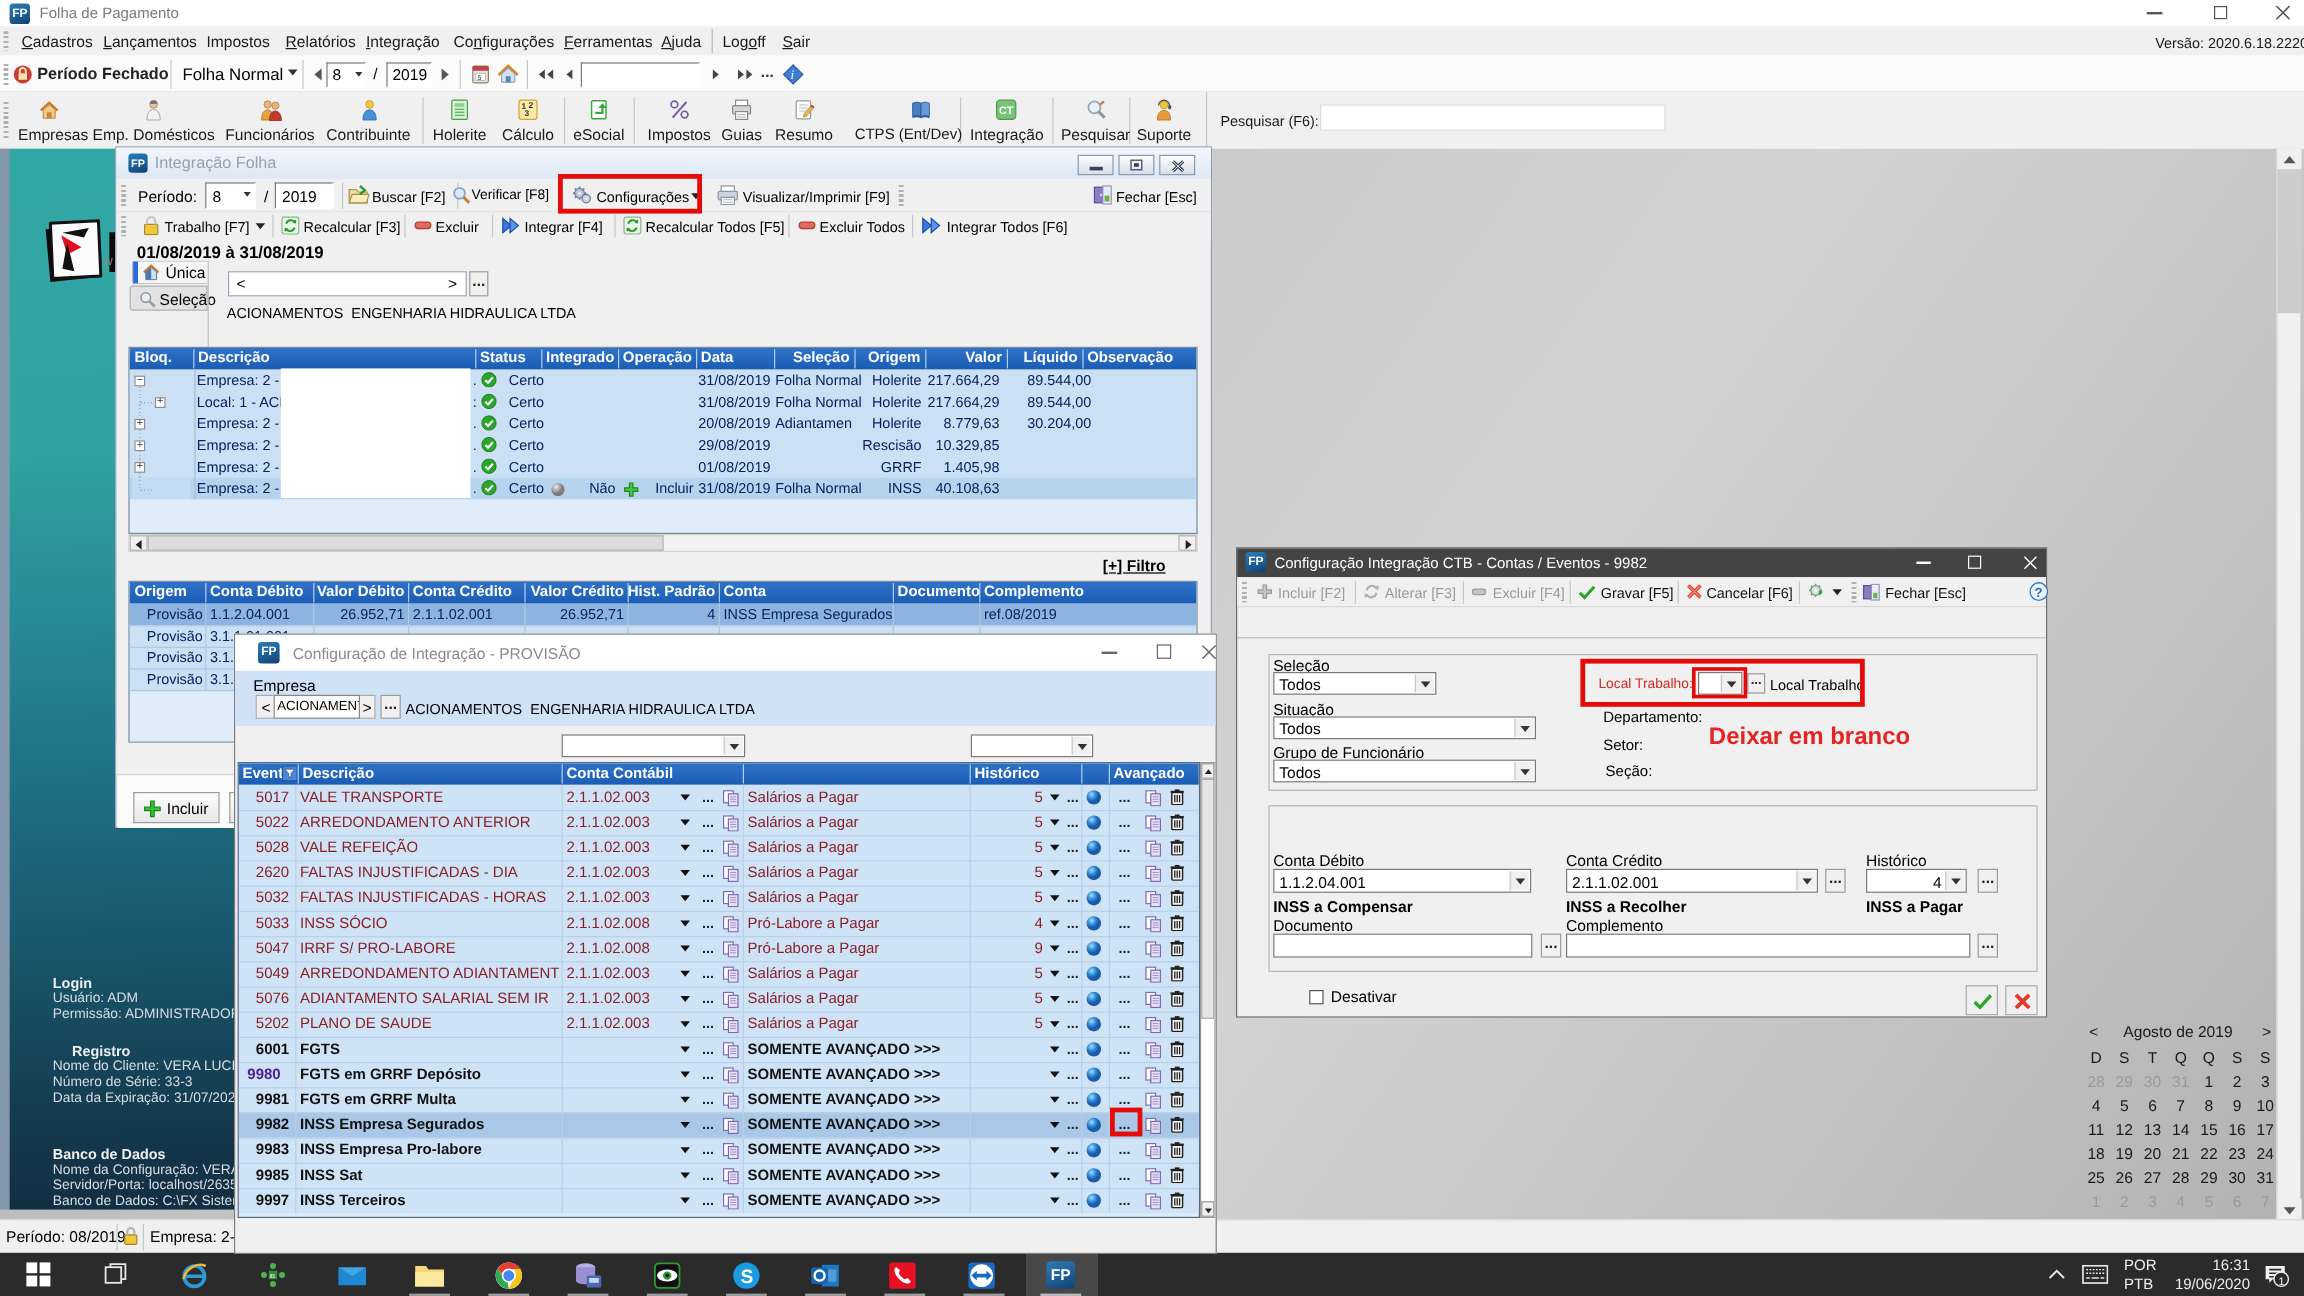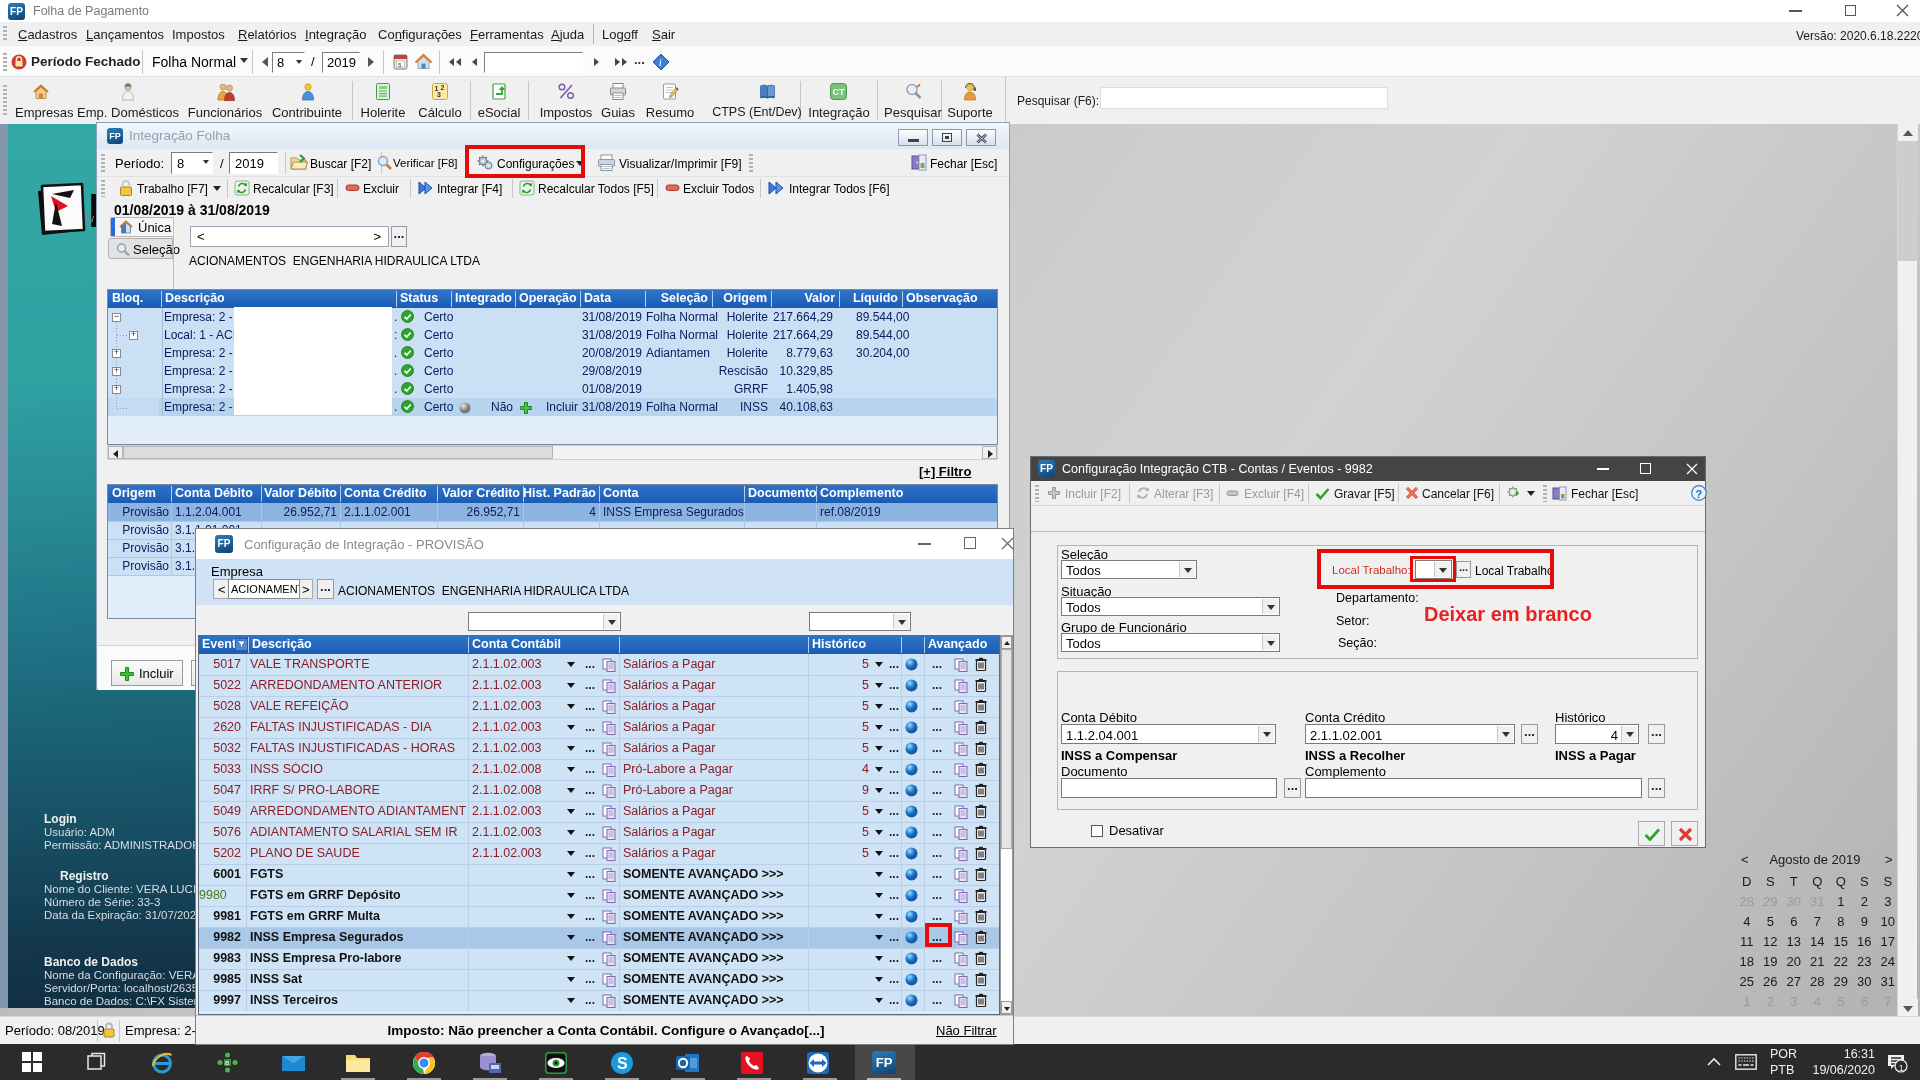--- a/index.html
+++ b/index.html
@@ -1119,21 +1119,21 @@
     <svg class="abs" style="left:706px;top:232px;" width="13" height="13">
         <use href="#ballblue"></use>
       </svg>
     <div class="pt dots" style="left:733px;top:231px;">...</div>
     <svg class="abs" style="left:755px;top:232px;" width="14" height="14">
         <use href="#copyic"></use>
       </svg>
     <svg class="abs" style="left:775px;top:231px;" width="14" height="14">
         <use href="#trashic"></use>
       </svg>
-    <div class="pt" style="left:0;top:252px;width:42px;text-align:left;font-weight:normal;color:#4d7c0f;">9980</div>
+    <div class="pt" style="left:0;top:252px;width:42px;text-align:center;font-weight:bold;color:#4c1d95;">9980</div>
     <div class="pt" style="left:51px;top:252px;font-weight:bold;color:#111;">FGTS em GRRF Depósito</div>
     <span class="dtri" style="left:368px;top:257px;"></span>
     <div class="pt dots" style="left:386px;top:252px;">...</div>
     <svg class="abs" style="left:403px;top:253px;" width="14" height="14">
         <use href="#copyic"></use>
       </svg>
     <div class="pt" style="left:424px;top:252px;font-weight:bold;color:#111;">SOMENTE AVANÇADO &gt;&gt;&gt;</div>
     <span class="dtri" style="left:676px;top:257px;"></span>
     <div class="pt dots" style="left:690px;top:252px;">...</div>
     <svg class="abs" style="left:706px;top:253px;" width="13" height="13">
@@ -1251,24 +1251,20 @@
   <div class="abs" style="left:804px;top:106px;width:13px;height:380px;background:#fdfdfd;border:1px solid #9a9a9a;">
     <span class="abs btn3d" style="left:0;top:0;width:11px;height:13px;">
         <span class="abs" style="left:2px;top:4px;border:3.5px solid transparent;border-bottom:4.5px solid #222;border-top:none;"></span>
       </span>
     <span class="abs" style="left:0;top:13px;width:11px;height:200px;background:#e5e5e5;border:1px solid #aaa;"></span>
     <span class="abs btn3d" style="left:0;top:365px;width:11px;height:13px;">
         <span class="abs" style="left:2px;top:5px;border:3.5px solid transparent;border-top:4.5px solid #222;border-bottom:none;"></span>
       </span>
   </div>
 
-  <div class="abs" style="left:0;top:486px;width:817px;height:29px;background:#f0f0f0;border-top:1px solid #c5c5c5;">
-    <div class="abs" style="left:60px;top:7px;width:700px;text-align:center;font-weight:bold;font-size:13.5px;">Imposto: Não preencher a Conta Contábil. Configure o Avançado[...]</div>
-    <div class="abs" style="left:740px;top:7px;text-decoration:underline;">Não Filtrar</div>
-  </div>
 </div>
 
 <div class="abs" id="ctbwin" style="left:1030px;top:456px;width:676px;height:392px;background:#f0f0f0;border:1px solid #6a6a6a;font-size:13px;">
 
   <div class="abs" style="left:0;top:0;width:674px;height:24px;background:#444;">
     <div class="abs fpicon" style="left:7px;top:3px;width:17px;height:17px;font-size:10px;line-height:17px;">FP</div>
     <div class="abs" style="left:31px;top:5px;color:#fff;font-size:12.5px;">Configuração Integração CTB - Contas / Eventos - 9982</div>
     <div class="abs" style="left:566px;top:11px;width:12px;height:1.5px;background:#fff;"></div>
     <div class="abs" style="left:609px;top:6px;width:11px;height:11px;border:1.5px solid #fff;"></div>
     <svg class="abs" style="left:655px;top:6px;" width="12" height="12">

